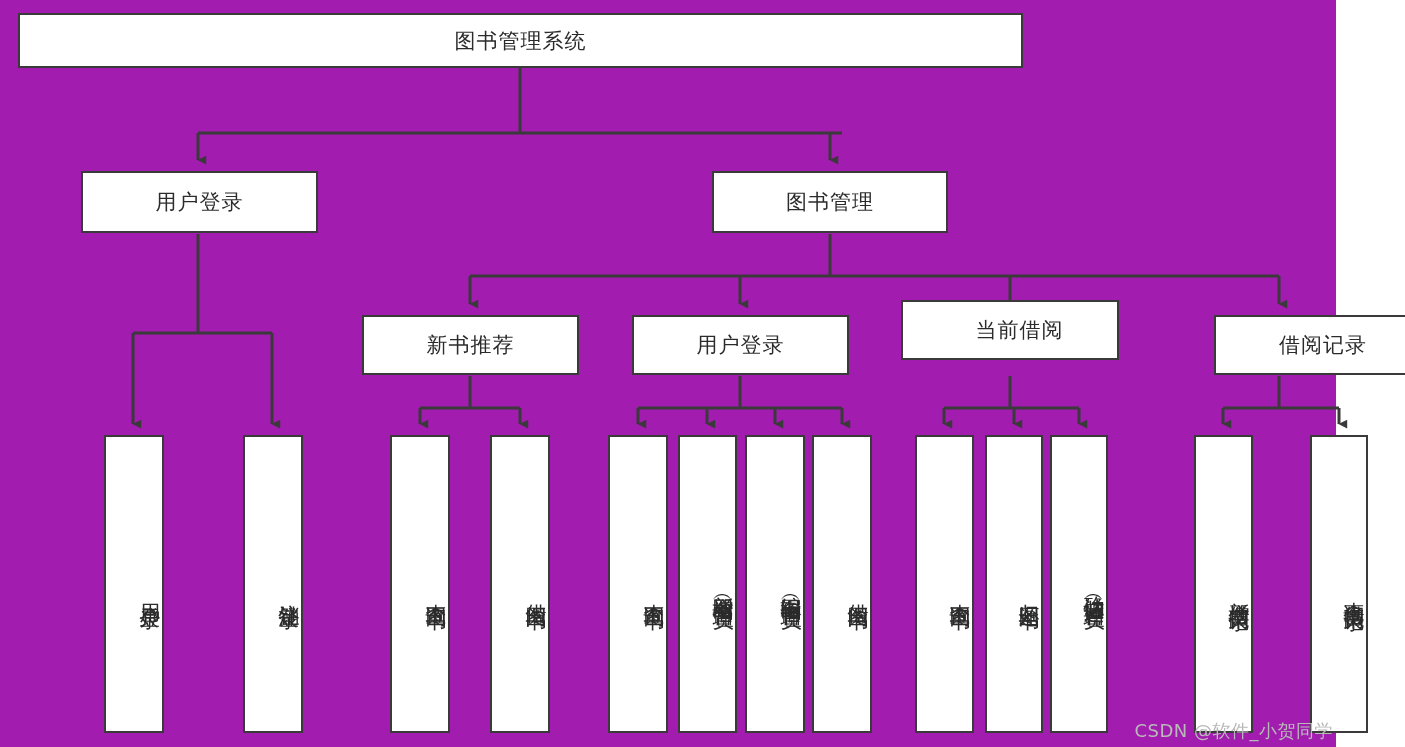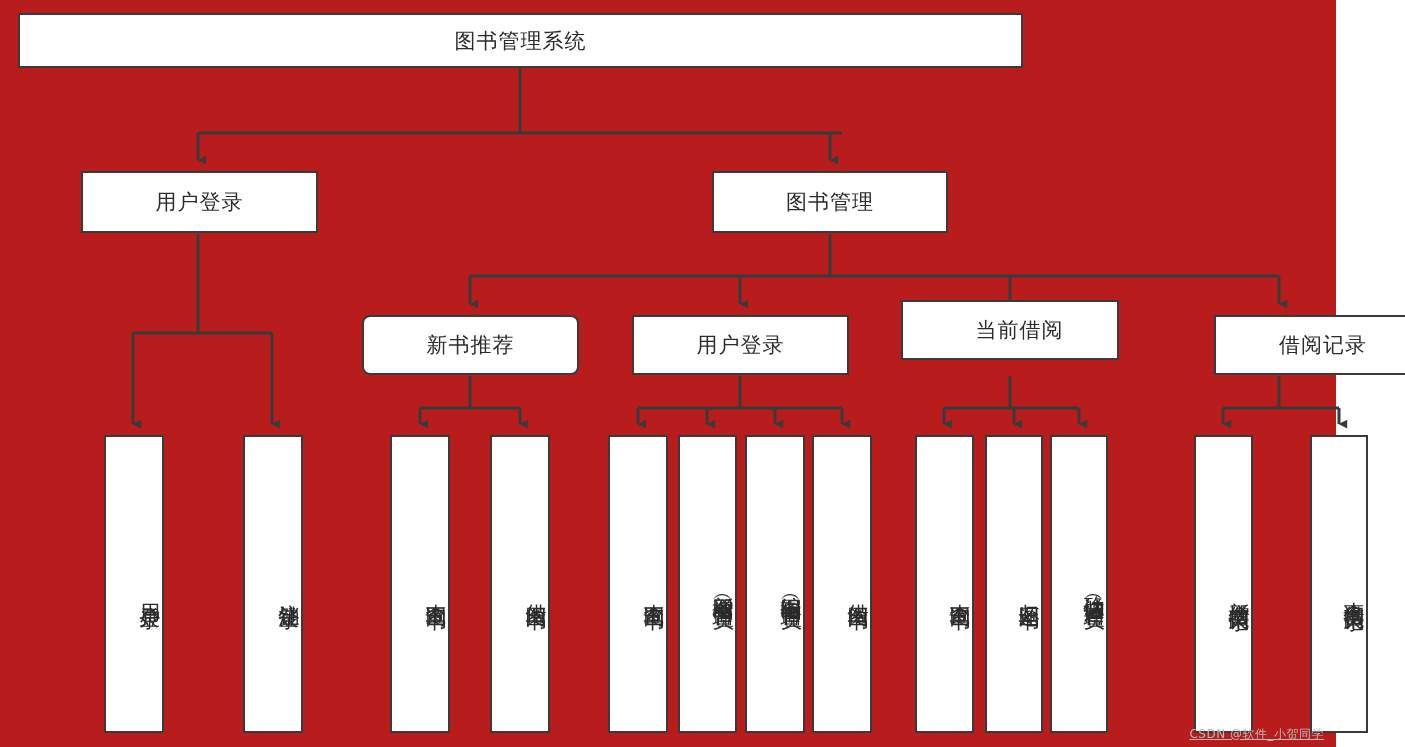--- a/index.html
+++ b/index.html
@@ -1,29 +1,29 @@
 <!DOCTYPE html>
 <html><head>
 <meta charset="utf-8">
 <style>
   html,body{margin:0;padding:0;background:#ffffff;}
   body{width:1405px;height:747px;overflow:hidden;
        font-family:"DejaVu Sans","Liberation Sans",sans-serif;}
-  #stage{position:relative;width:1336px;height:747px;background:#b91c1c;}
+  #stage{position:relative;width:1336px;height:747px;background:#a21caf;}
   svg#wires{position:absolute;left:0;top:0;width:1405px;height:747px;}
   .node{position:absolute;box-sizing:border-box;background:#ffffff;
         border:2.5px solid #3a3a3a;display:flex;align-items:center;
         justify-content:center;color:#2b2b2b;}
   .node.h{font-size:21px;letter-spacing:1px;}
   .node.v{writing-mode:vertical-rl;text-orientation:upright;
           font-size:21px;line-height:1.22;letter-spacing:2px;
           align-items:flex-start;justify-content:center;padding-top:14px;}
   .node.v.tall{padding-top:8px;}
-  .wm{position:absolute;right:12px;bottom:4px;font-size:12px;color:#b9b9b9;
-      letter-spacing:0.5px;white-space:nowrap;text-decoration:underline;}
+  .wm{position:absolute;right:3px;bottom:4px;font-size:18px;color:#b9b9b9;
+      letter-spacing:0.5px;white-space:nowrap;}
 </style>
 </head>
 <body>
 
 <div id="stage">
 
   <svg id="wires" viewBox="0 0 1405 747" xmlns="http://www.w3.org/2000/svg">
     <defs>
       <marker id="ah" markerWidth="10" markerHeight="10" refX="4.6" refY="8.6" orient="auto" markerUnits="userSpaceOnUse">
         <path d="M0.3,0.4 L9.0,0.4 L4.65,9.2 Z" fill="#3a3a3a"></path>
@@ -77,21 +77,21 @@
     <span>图书管理系统</span>
   </div>
 
   <div class="node h" style="left:81px;top:171px;width:237px;height:62px;">
     <span>用户登录</span>
   </div>
   <div class="node h" style="left:712px;top:171px;width:236px;height:62px;">
     <span>图书管理</span>
   </div>
 
-  <div class="node h" style="left:362px;top:315px;width:217px;height:60px;border-radius:8px;">
+  <div class="node h" style="left:362px;top:315px;width:217px;height:60px;">
     <span>新书推荐</span>
   </div>
   <div class="node h" style="left:632px;top:315px;width:217px;height:60px;">
     <span>用户登录</span>
   </div>
   <div class="node h" style="left:901px;top:300px;width:218px;height:60px;padding-left:19px;">
     <span>当前借阅</span>
   </div>
   <div class="node h" style="left:1170px;top:315px;width:218px;height:60px;margin-left:44px;">
     <span>借阅记录</span>

